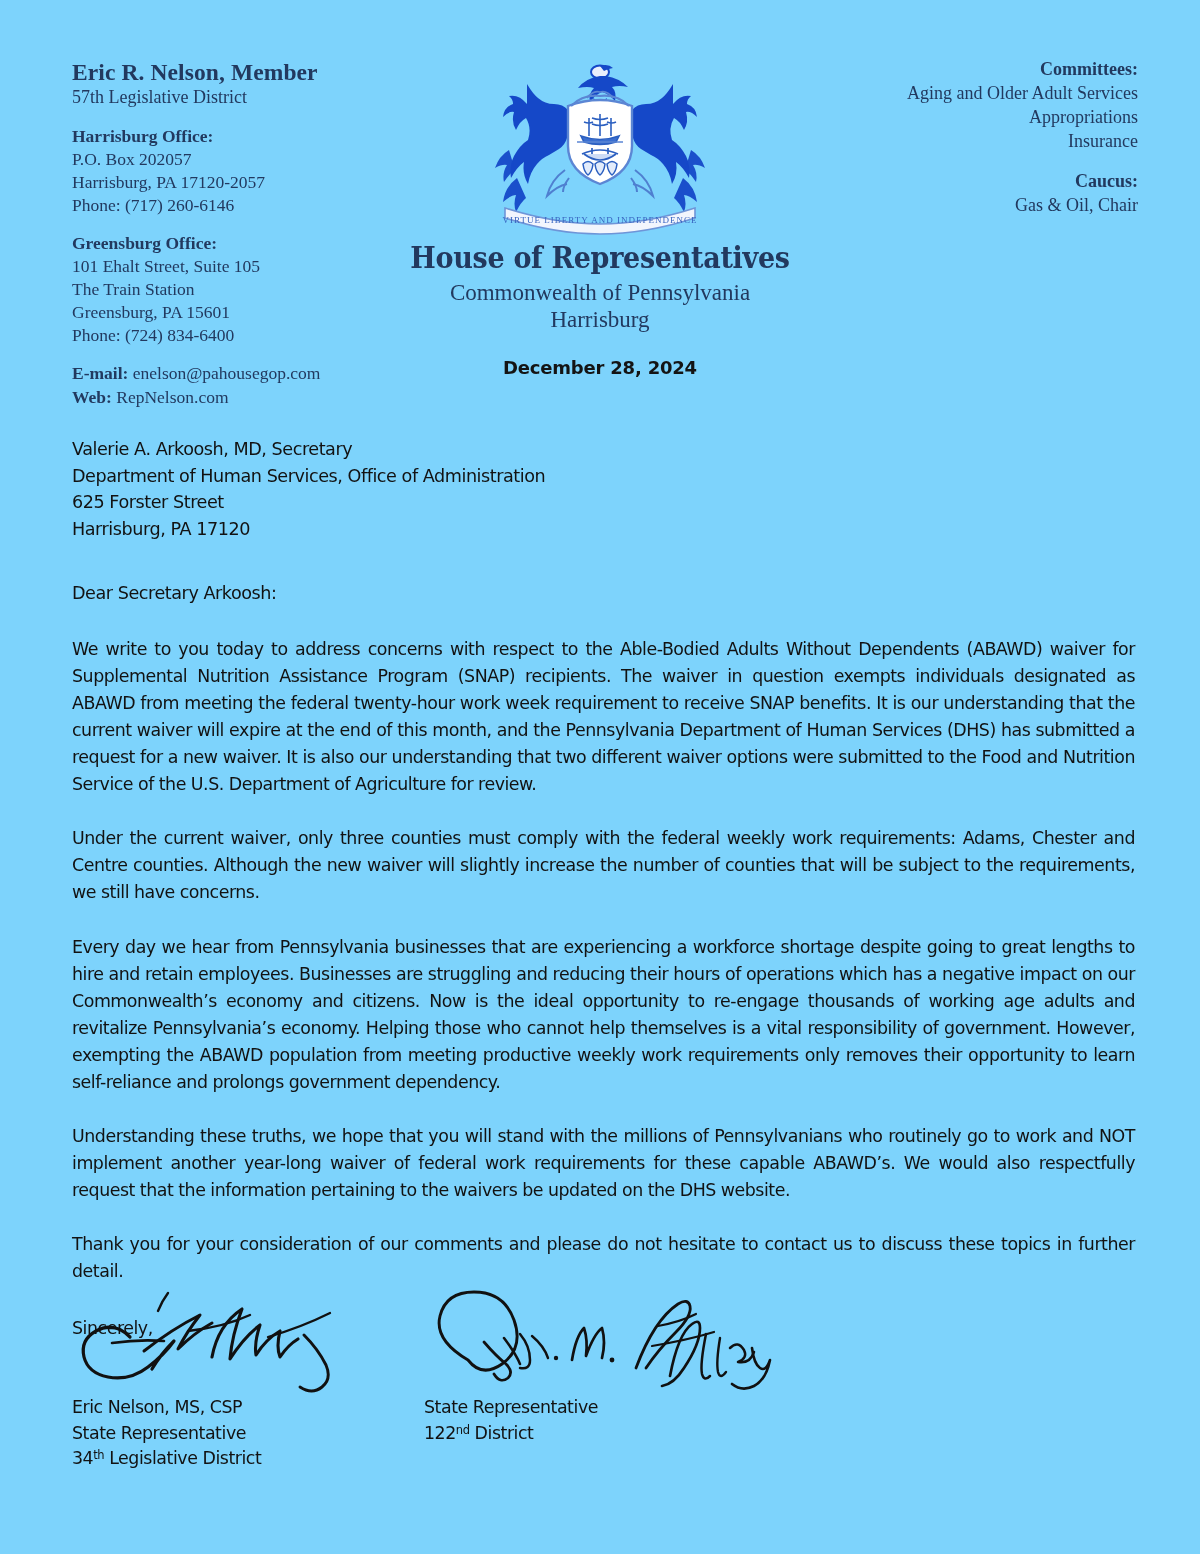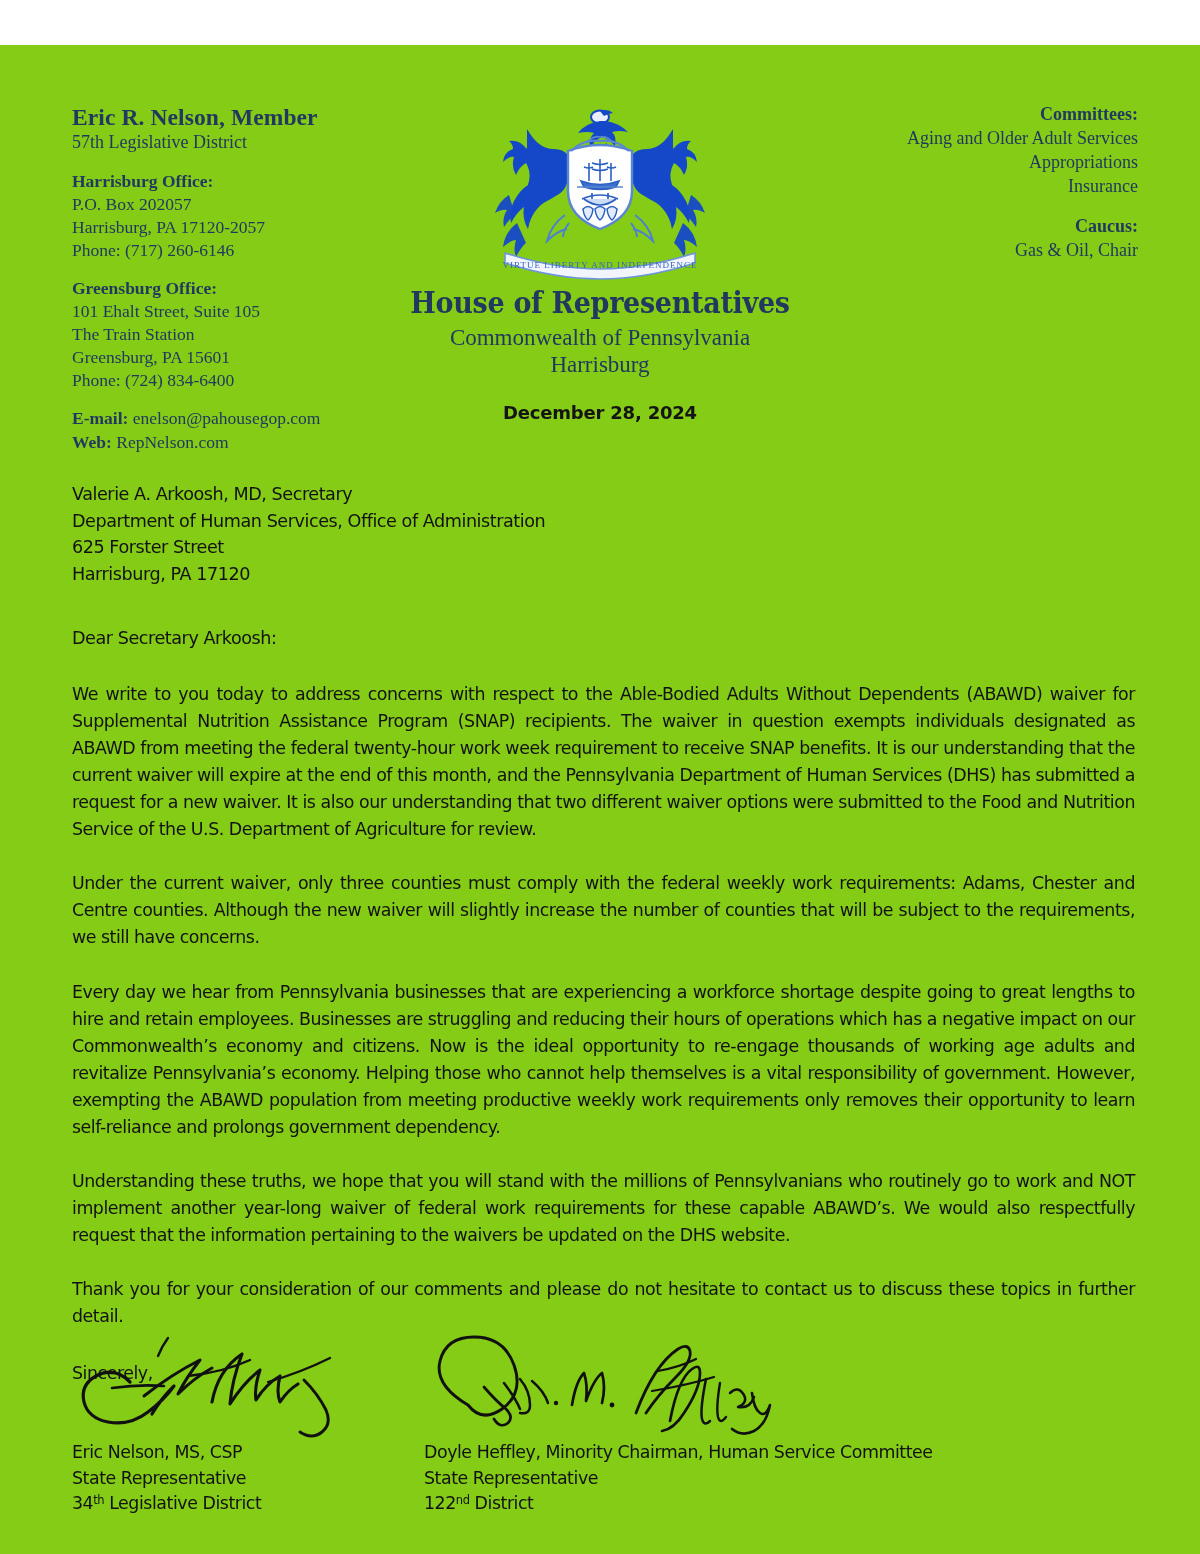--- a/index.html
+++ b/index.html
@@ -12,22 +12,21 @@
     height: 1554px;
     position: relative;
     font-family: "Liberation Sans", sans-serif;
     color: #111111;
     overflow: hidden;
   }
 
   .page {
     position: absolute;
     inset: 0;
-    background: #84cc16;
-    margin-top: 45px;
+    background: #7dd3fc;
   }
 
   
   .letterhead {
     position: absolute;
     top: 0; left: 0; right: 0;
     height: 400px;
   }
 
   .lh-left {
@@ -382,20 +381,19 @@
     </div>
 
     <div class="sig-cols">
       <div class="sig-col-1">
         <div class="sig-line">Eric Nelson, MS, CSP</div>
         <div class="sig-line">State Representative</div>
         <div class="sig-line"><span>34</span><sup>th</sup><span> Legislative District</span></div>
       </div>
 
       <div class="sig-col-2">
-        <div class="sig-line">Doyle Heffley, Minority Chairman, Human Service Committee</div>
         <div class="sig-line">State Representative</div>
         <div class="sig-line"><span>122</span><sup>nd</sup><span> District</span></div>
       </div>
     </div>
   </div>
 
 </div>
 
 </body></html>

